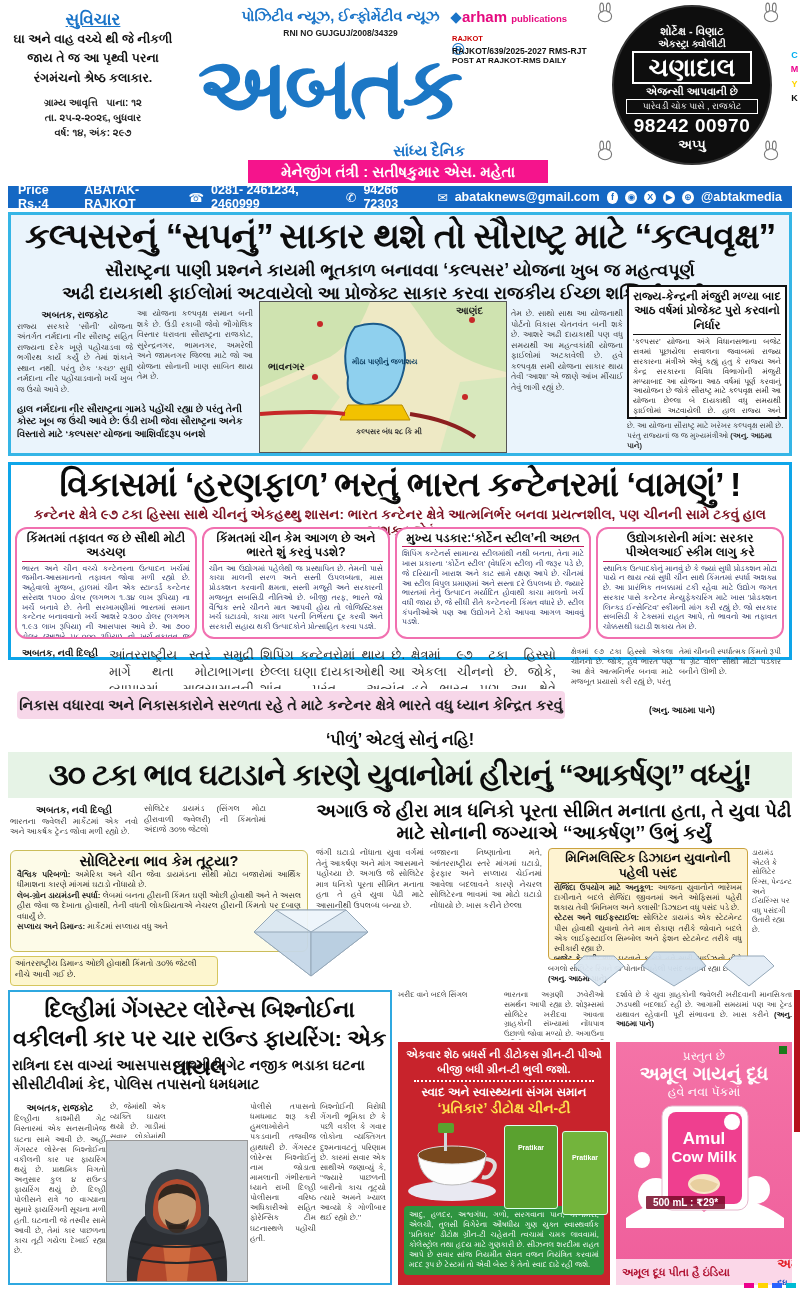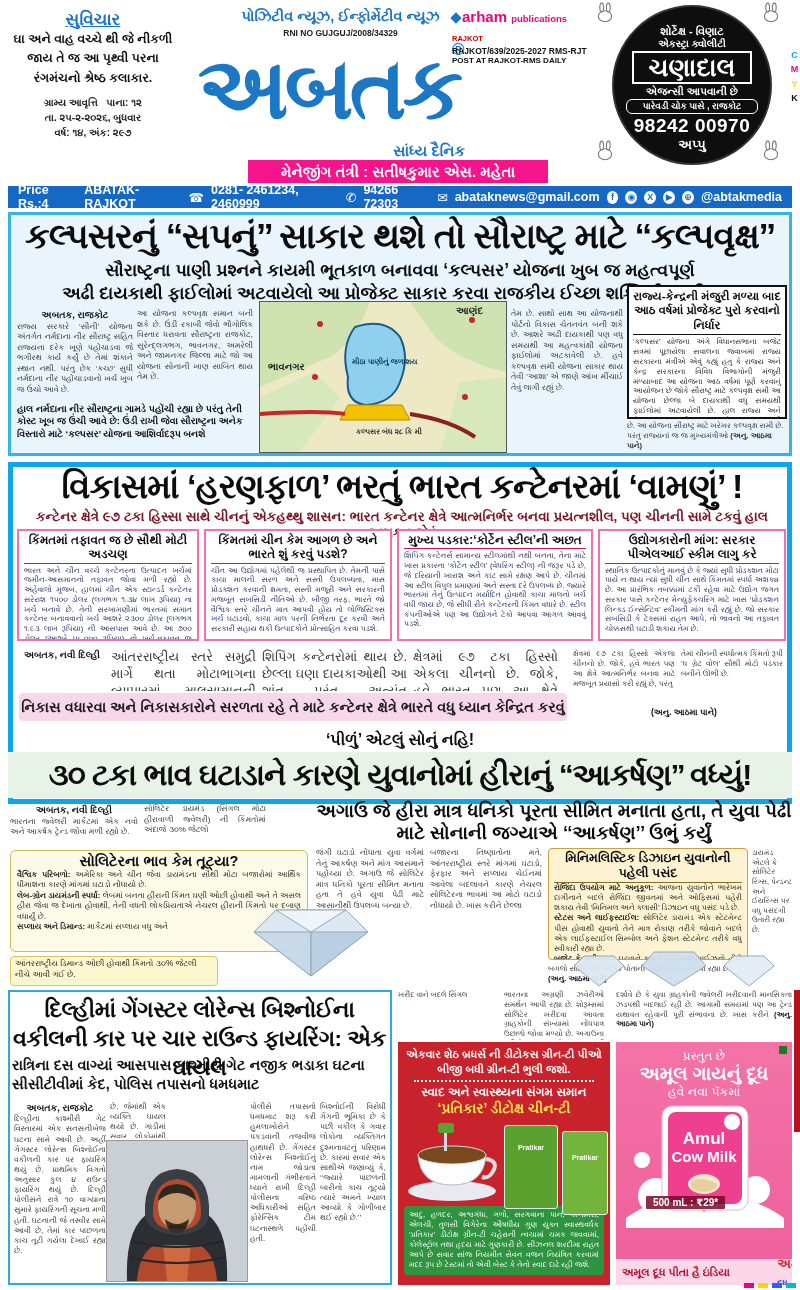--- a/index.html
+++ b/index.html
@@ -28,21 +28,21 @@
   .arham .l3{font-size:8px;font-weight:bold;color:#111;}
   .diamond-ic{display:inline-block;width:8px;height:8px;background:#1a74c8;transform:rotate(45deg);margin-right:2px;}
   .pinkband{left:248px;top:160px;width:300px;height:23px;background:#f5148c;color:#fff;font-size:15px;
             font-weight:800;text-align:center;line-height:23px;}
   .circlead{left:612px;top:5px;width:156px;height:156px;background:#0e0e0e;border-radius:50%;
             border:2px solid #333;color:#fff;text-align:center;overflow:hidden;}
   .circlead .s1{font-size:11px;font-weight:800;margin-top:18px;}
   .circlead .s2{font-size:10px;font-weight:800;}
   .circlead .s3{font-size:25px;font-weight:800;border:2px solid #fff;margin:1px 18px;line-height:29px;}
   .circlead .s4{font-size:10.5px;font-weight:800;}
-  .circlead .s5{font-size:9px;font-weight:700;border:1.5px solid #fff;border-radius:6px;margin:1px 12px;line-height:13px;}
+  .circlead .s5{font-size:9px;font-weight:400;border:1.5px solid #fff;border-radius:0;margin:1px 12px;line-height:13px;}
   .circlead .s6{font-size:19px;font-weight:800;letter-spacing:.5px;}
   .circlead .s7{font-size:13px;font-weight:800;}
   .bunny{width:22px;height:22px;}
 
   
   .bluebar{left:8px;top:186px;width:784px;height:22px;background:#1568c4;color:#fff;display:flex;
            align-items:center;font-size:12.5px;font-weight:bold;gap:7px;padding:0 10px;box-sizing:border-box;}
   .soc{display:inline-flex;width:13px;height:13px;border-radius:50%;background:#fff;color:#1568c4;
        font-size:9px;font-weight:800;align-items:center;justify-content:center;}
 
@@ -56,25 +56,25 @@
   .a1bold{left:6px;top:188px;width:238px;height:50px;font-size:9.5px;font-weight:800;color:#111;line-height:1.3;overflow:hidden;}
   .a1map{left:248px;top:86px;width:246px;height:150px;border:1px solid #555;background:#eef;overflow:hidden;}
   .a1col3{left:500px;top:94px;width:112px;height:142px;overflow:hidden;}
   .a1side{left:616px;top:70px;width:160px;height:134px;background:#fff;border:2px solid #111;box-sizing:border-box;padding:2px 4px;overflow:hidden;}
   .a1side .t{font-size:11.5px;font-weight:800;text-align:center;color:#0a0a0a;line-height:1.25;border-bottom:1.5px solid #111;padding-bottom:2px;}
   .a1side .bd{font-size:7.6px;line-height:1.3;color:#222;text-align:justify;margin-top:2px;}
   .a1sfoot{left:616px;top:206px;width:160px;height:32px;font-size:7.6px;color:#333;overflow:hidden;line-height:1.3;}
   .dateline{font-size:9.5px;font-weight:800;text-align:center;color:#111;}
 
   
-  .art2{left:8px;top:462px;width:784px;height:342px;background:#fff;border:5px solid #0ea5e9;box-sizing:border-box;}
+  .art2{left:8px;top:462px;width:784px;height:198px;background:#fff;border:3px solid #0ea5e9;box-sizing:border-box;}
   .a2head{left:0;top:0;width:778px;font-size:34px;font-weight:800;color:#0c0c0c;text-align:center;letter-spacing:-1px;}
   .a2sub{left:0;top:42px;width:778px;font-size:13.5px;font-weight:800;color:#7c1322;text-align:center;}
   .a2boxes{left:4px;top:62px;width:770px;display:flex;gap:5px;}
-  .pbox{border:2.5px solid #f170b0;border-radius:0;background:#fff;padding:2px 5px;height:112px;
+  .pbox{border:2.5px solid #f170b0;border-radius:12px;background:#fff;padding:2px 5px;height:112px;
         box-sizing:border-box;overflow:hidden;}
   .pbox .t{font-size:12px;font-weight:800;color:#0b0b0b;text-align:center;line-height:1.2;
            border-bottom:1.2px solid #c2185b;padding-bottom:1px;margin-bottom:2px;}
   .pbox .bd{font-size:7.7px;line-height:1.26;color:#1e2a5a;text-align:justify;}
   .a2low{left:6px;top:182px;width:548px;height:42px;display:flex;gap:6px;overflow:hidden;}
   .a2low .dl{width:86px;}
   .a2low .c{width:145px;font-size:13px;line-height:1.3;color:#333;text-align:justify;}
   .a2strip{left:6px;top:226px;width:548px;height:28px;background:#f7d7e9;border-radius:4px;color:#1b1b1b;
            font-size:14.5px;font-weight:800;text-align:center;line-height:28px;overflow:hidden;}
   .a2right{left:560px;top:182px;width:216px;height:72px;overflow:hidden;display:flex;gap:6px;}
@@ -237,21 +237,21 @@
     <div class="abs a1head">કલ્પસરનું ‘‘સપનું’’ સાકાર થશે તો સૌરાષ્ટ્ર માટે ‘‘કલ્પવૃક્ષ’’</div>
     <div class="abs a1sub">
       <div>સૌરાષ્ટ્રના પાણી પ્રશ્નને કાયમી ભૂતકાળ બનાવવા ‘કલ્પસર’ યોજના ખુબ જ મહત્વપૂર્ણ</div>
       <div>અઢી દાયકાથી ફાઈલોમાં અટવાયેલો આ પ્રોજેક્ટ સાકાર કરવા રાજકીય ઈચ્છા શક્તિની જરૂરિયાત</div>
     </div>
     <div class="abs a1col1 smalltxt jst">
       <div class="dateline">અબતક, રાજકોટ</div>
       <span>રાજ્ય સરકારે ‘સૌની’ યોજના અંતર્ગત નર્મદાના નીર સૌરાષ્ટ્ર સહિત રાજ્યના દરેક ખૂણે પહોંચાડવા જે ભગીરથ કાર્ય કર્યું છે તેમાં શંકાને સ્થાન નથી. પરંતુ છેક ‘કચ્છ’ સુધી નર્મદાના નીર પહોંચાડવાનો ખર્ચ ખુબ જ ઉંચો આવે છે.</span>
     </div>
     <div class="abs a1col2 smalltxt jst">
-      <span>આ યોજના કલ્પવૃક્ષ સમાન બની શકે છે. ઉંડી રકાબી જેવો ભૌગોલિક વિસ્તાર ધરાવતા સૌરાષ્ટ્રના રાજકોટ, સુરેન્દ્લગભગ, ભાવનગર, અમરેલી અને જામનગર જિલ્લા માટે જો આ યોજના સોનાની ખાણ સાબિત થાય તેમ છે.</span>
+      <span>આ યોજના કલ્પવૃક્ષ સમાન બની શકે છે. ઉંડી રકાબી જેવો ભૌગોલિક વિસ્તાર ધરાવતા સૌરાષ્ટ્રના રાજકોટ, સુરેન્દ્રનગર, ભામનગર, અમરેલી અને જામનગર જિલ્લા માટે જો આ યોજના સોનાની ખાણ સાબિત થાય તેમ છે.</span>
     </div>
     <div class="abs a1bold">હાલ નર્મદાના નીર સૌરાષ્ટ્રના ગામડે પહોંચી રહ્યા છે પરંતુ તેની કોસ્ટ ખૂબ જ ઉંચી આવે છે: ઉંડી રાખી જેવા સૌરાષ્ટ્રના અનેક વિસ્તારો માટે ‘કલ્પસર’ યોજના આશિર્વાદરૂપ બનશે</div>
 
     <div class="abs a1map">
       <svg width="246" height="150" viewBox="0 0 246 150">
         <rect width="246" height="150" fill="#eee9c5"></rect>
         <path d="M0,0 L110,0 Q95,40 70,55 L0,85 Z" fill="#cfe3b0"></path>
         <path d="M150,0 L246,0 L246,70 Q200,60 175,35 Z" fill="#cfe3b0"></path>
         <path d="M0,95 L55,70 L80,95 L40,150 L0,150 Z" fill="#d8e8bd"></path>
         <path d="M200,80 L246,75 L246,150 L180,150 Z" fill="#d8e8bd"></path>

